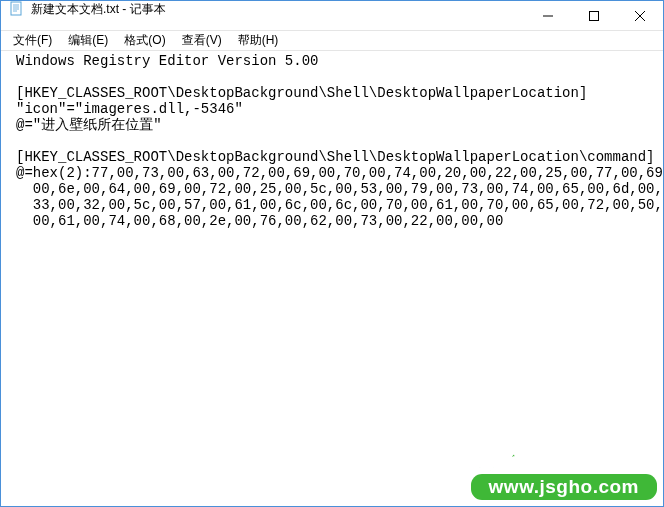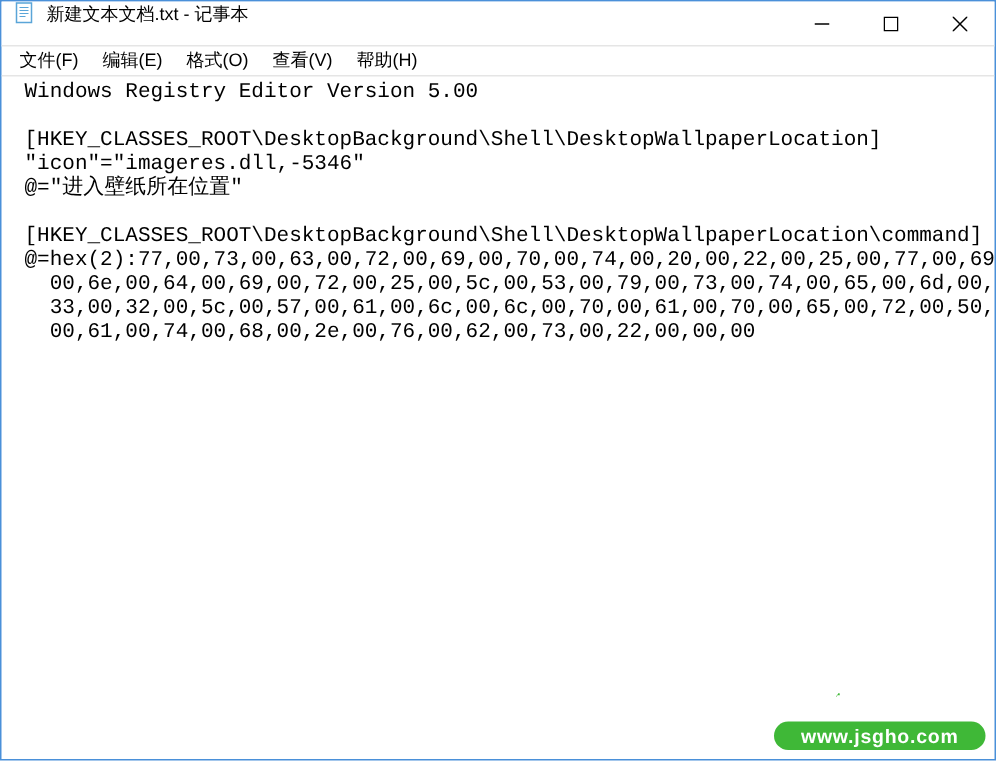--- a/index.html
+++ b/index.html
@@ -82,21 +82,21 @@
     color: #3fb837;
     -webkit-text-stroke: 2px #fff;
     text-shadow: 0 0 2px #fff, 1px 1px 0 #fff, -1px -1px 0 #fff, 1px -1px 0 #fff, -1px 1px 0 #fff;
     letter-spacing: 1px;
     line-height: 1;
   }
   .wm-bot {
     display: inline-block;
     background: #3fb837;
     color: #fff;
-    font-size: 13px;
+    font-size: 19px;
     font-weight: bold;
     padding: 2px 18px;
     border-radius: 11px;
     margin-top: 2px;
     letter-spacing: 0.5px;
   }
 </style>
 </head>
 <body>
 

